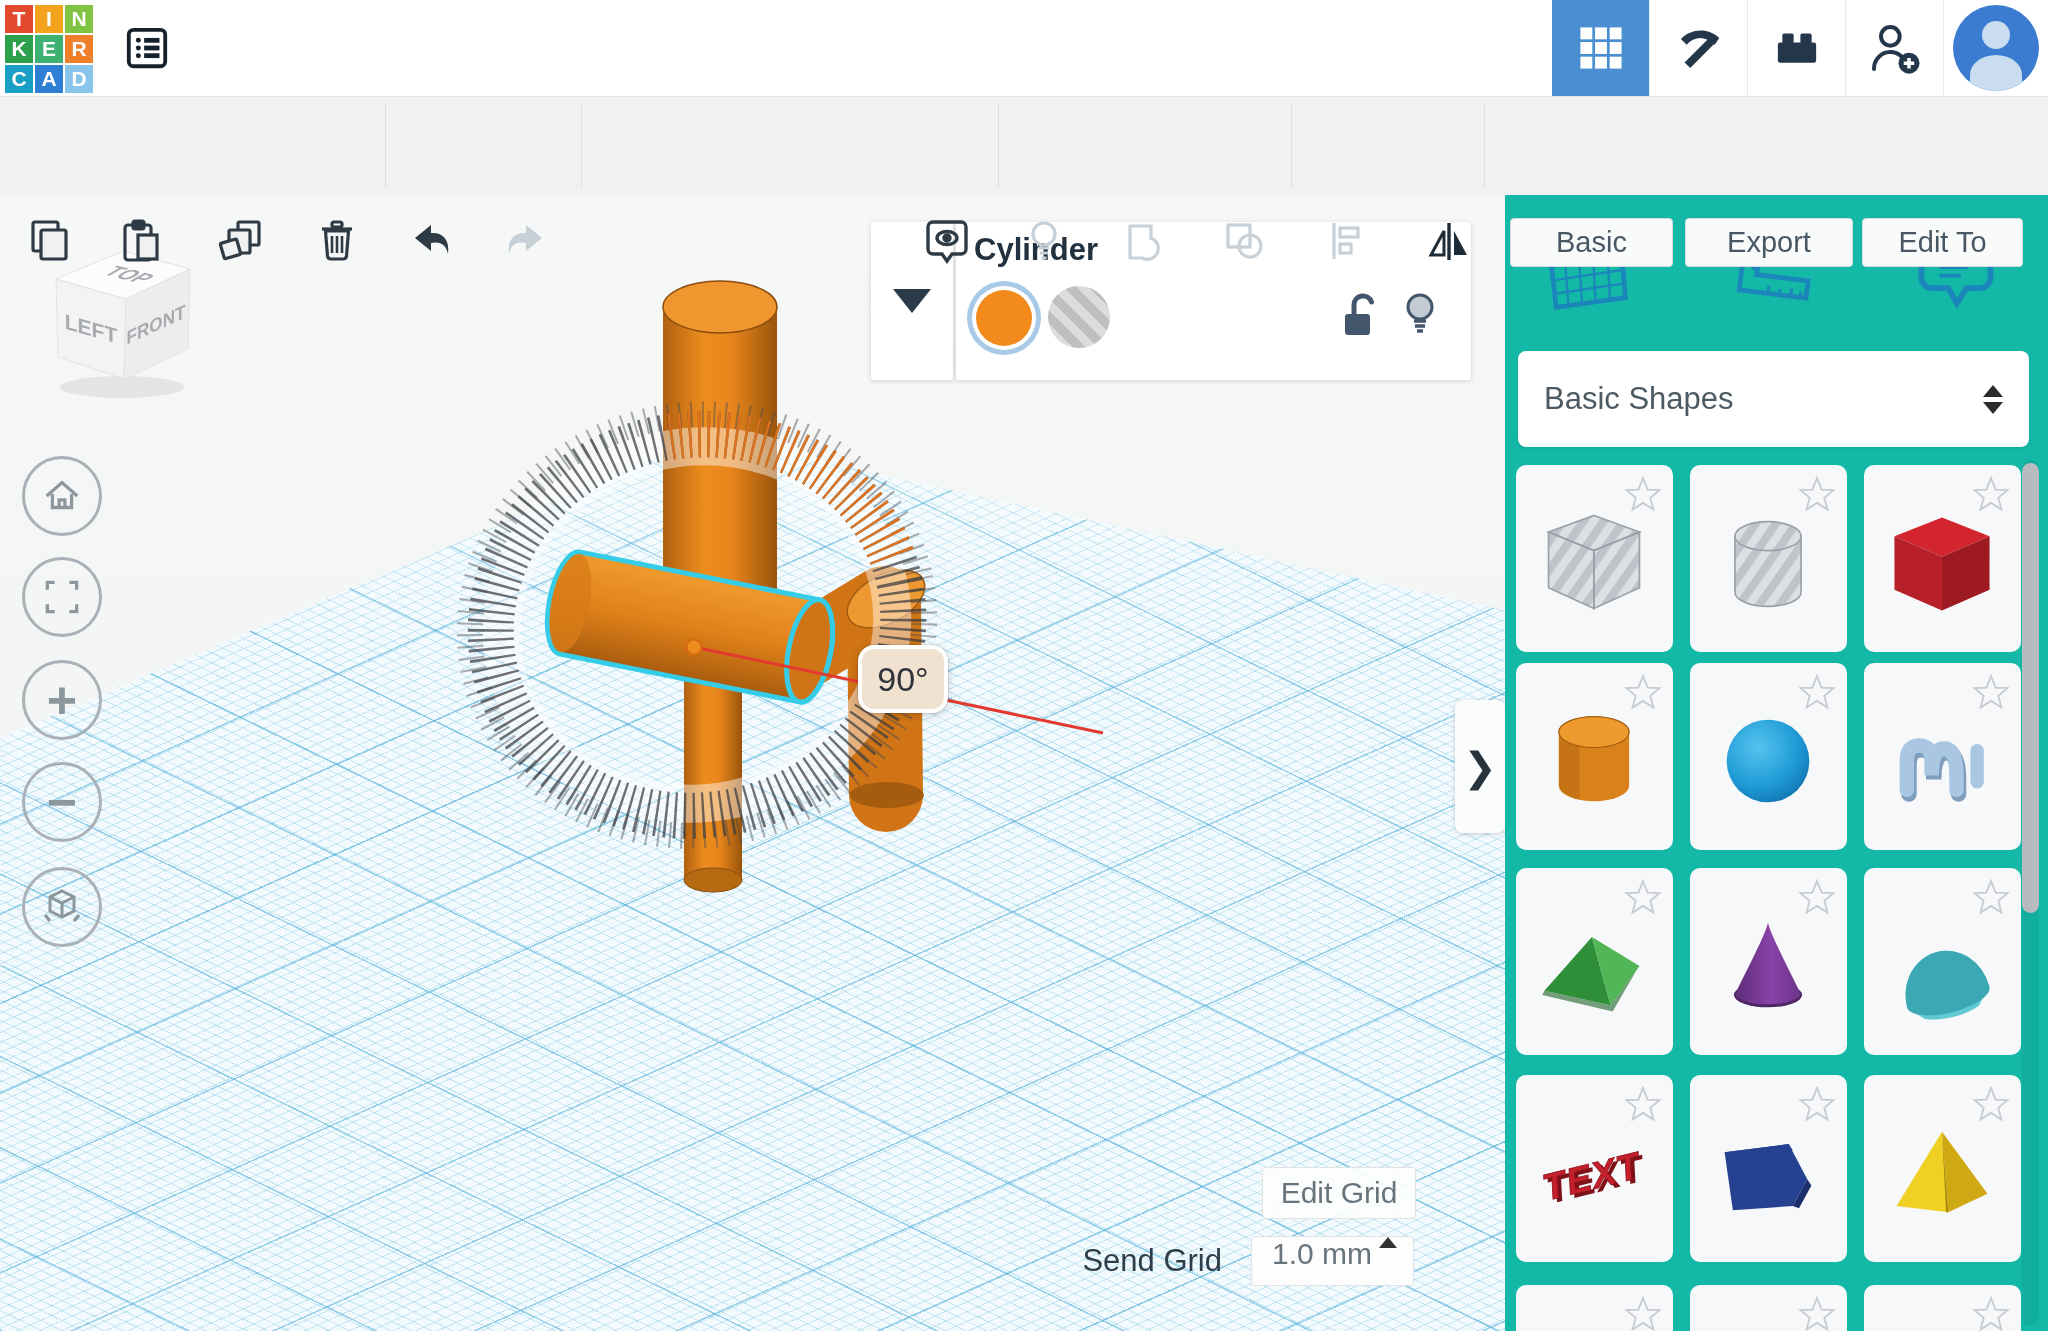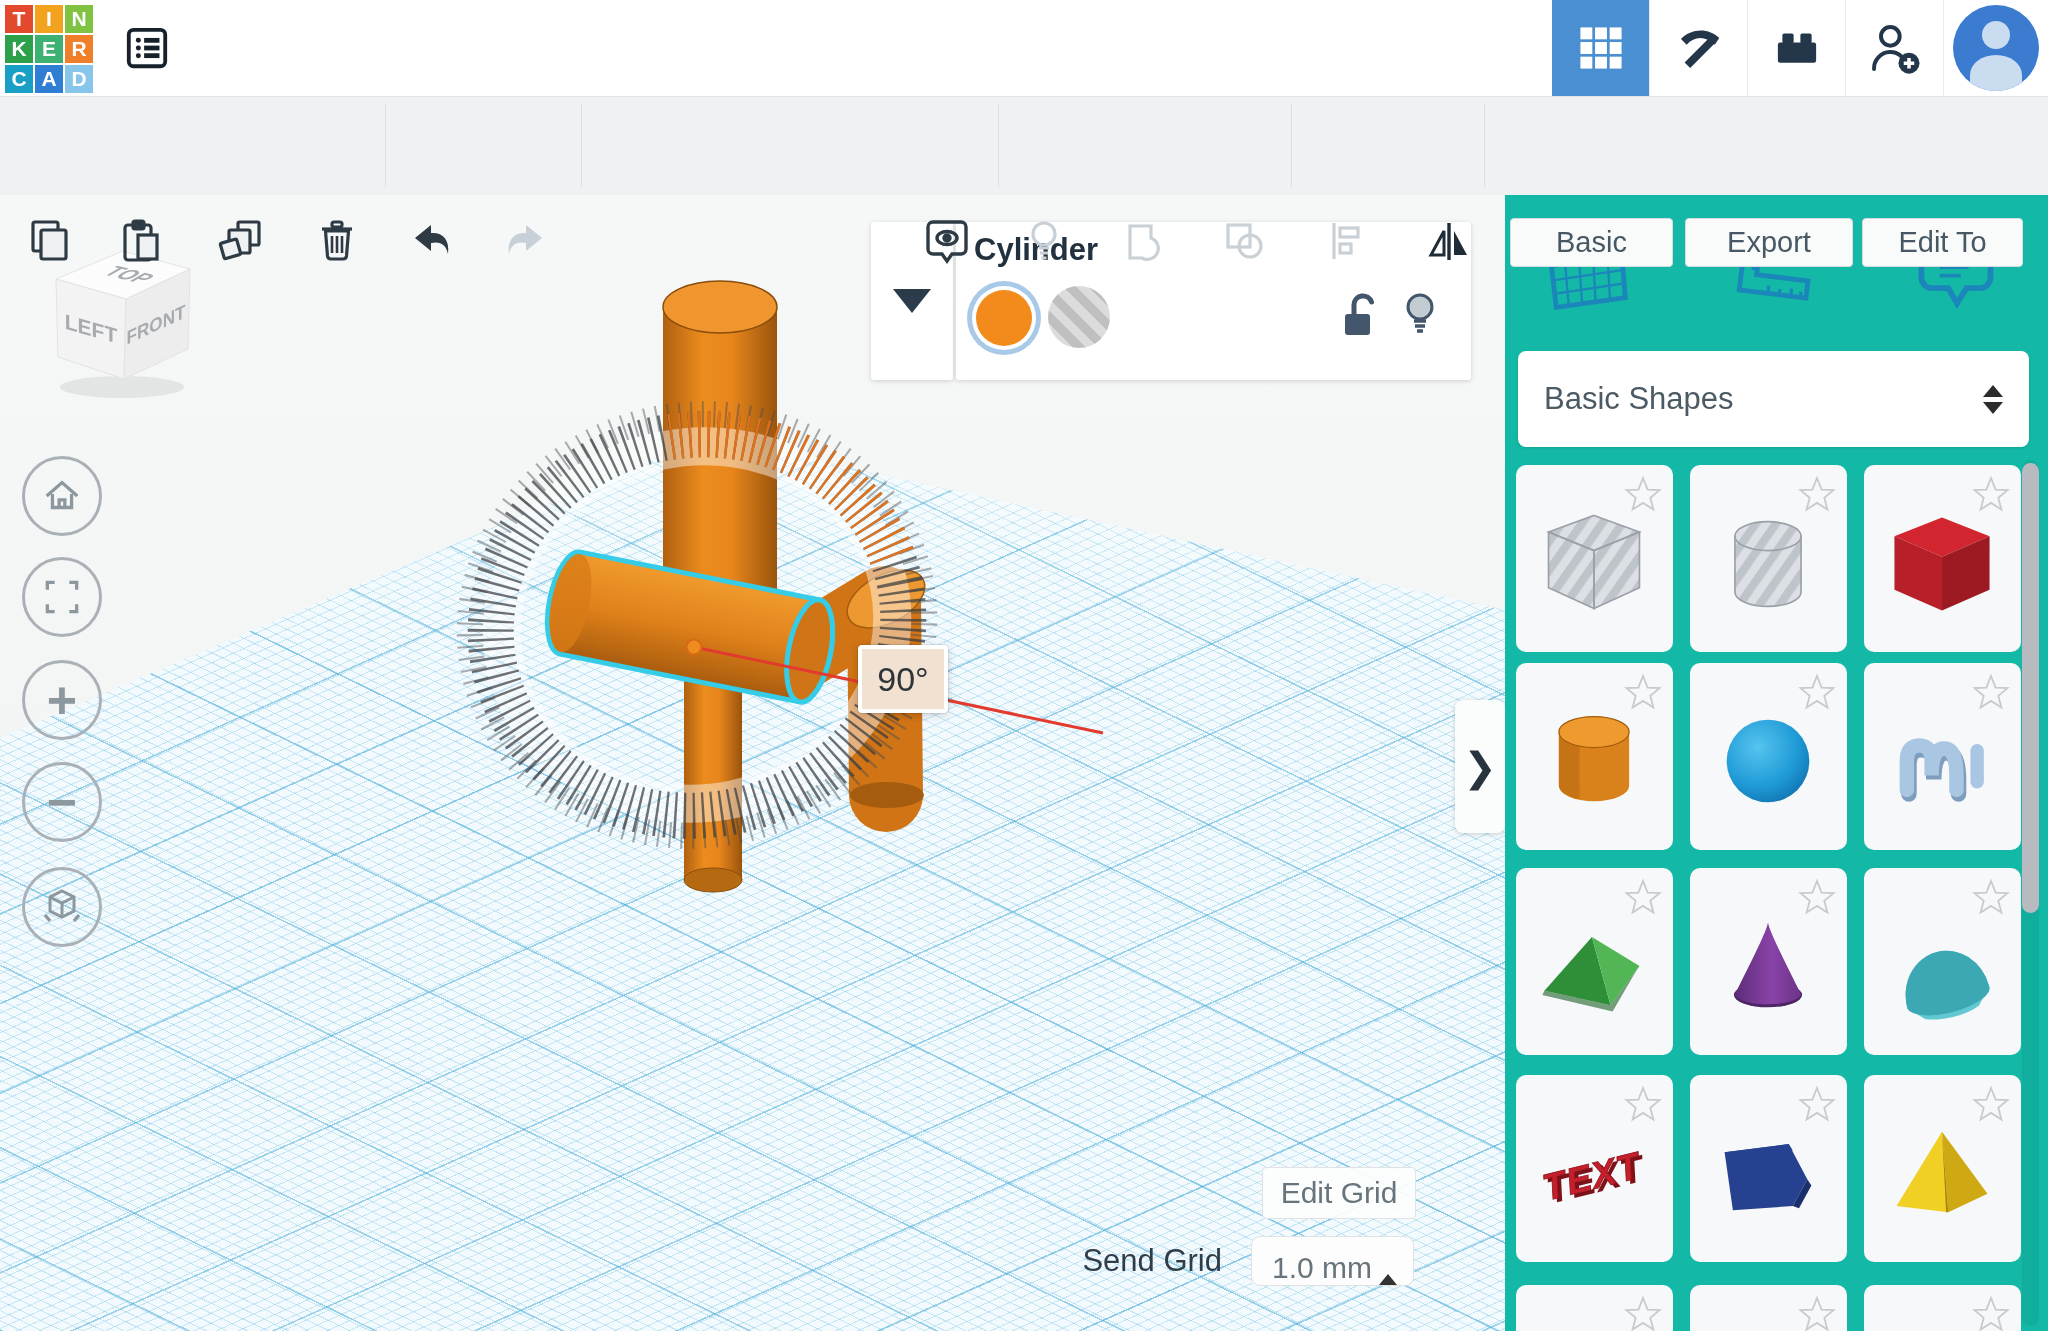--- a/index.html
+++ b/index.html
@@ -40,21 +40,21 @@
       repeating-linear-gradient(156deg, rgba(90,180,220,.28) 0 1px, transparent 1px 9px),
       repeating-linear-gradient(26deg,  rgba(90,180,220,.28) 0 1px, transparent 1px 9px);}
   .plane::after{content:"";position:absolute;inset:0;background:linear-gradient(rgba(255,255,255,.5),rgba(255,255,255,0) 40%);}
   .scene{position:absolute;left:0;top:0;width:1505px;height:1136px;}
 
   .vbtn{position:absolute;left:22px;width:80px;height:80px;border-radius:50%;border:3px solid #a9b1b7;
         display:flex;align-items:center;justify-content:center;color:#8d979e;background:transparent;box-sizing:border-box;}
   .vbtn .glyph{font-size:52px;line-height:1;font-weight:bold;color:#8d979e;}
 
   .rot-tip{position:absolute;left:858px;top:450px;width:82px;height:60px;background:#f0e1d0;border:4px solid #fff;
-           border-radius:4px;box-shadow:0 0 0 1px rgba(0,0,0,.07),0 2px 8px rgba(0,0,0,.18);
+           border-radius:16px;box-shadow:0 0 0 1px rgba(0,0,0,.07),0 2px 8px rgba(0,0,0,.18);
            display:flex;align-items:center;justify-content:center;font-size:34px;color:#30343a;z-index:6;}
 
   .inspector{position:absolute;left:871px;top:27px;z-index:10;display:flex;}
   .insp-arrow{width:82px;height:158px;background:#fff;border-radius:3px;box-shadow:0 1px 5px rgba(0,0,0,.16);
               display:flex;align-items:center;justify-content:center;margin-right:3px;}
   .insp-arrow .tri{width:0;height:0;border-left:19px solid transparent;border-right:19px solid transparent;border-top:24px solid #2b3b4a;}
   .insp-main{width:515px;height:158px;background:#fff;border-radius:3px;box-shadow:0 1px 5px rgba(0,0,0,.16);position:relative;}
   .insp-title{position:absolute;left:18px;top:10px;font-size:31px;font-weight:bold;color:#22313f;}
   .swatch-solid{position:absolute;left:20px;top:68px;width:56px;height:56px;border-radius:50%;
                 box-shadow:0 0 0 4px #fff,0 0 0 9px #a9c9e8;}
@@ -64,21 +64,21 @@
 
   .chevron-tab{position:absolute;left:1455px;top:505px;width:50px;height:133px;background:#fbfcfc;border-radius:8px;
                box-shadow:0 1px 5px rgba(0,0,0,.18);display:flex;align-items:center;justify-content:center;
                font-size:40px;color:#27333d;z-index:8;}
   .edit-grid{position:absolute;left:1262px;top:972px;width:152px;height:50px;background:rgba(253,253,253,.92);
              border:1px solid #e0e2e3;border-radius:4px;display:flex;align-items:center;justify-content:center;
              font-size:30px;color:#68747c;z-index:5;}
   .snap-label{position:absolute;left:1040px;top:1041px;width:182px;height:50px;display:flex;align-items:center;justify-content:flex-end;
               font-size:31px;color:#2e3d49;z-index:5;}
   .snap-select{position:absolute;left:1251px;top:1041px;width:163px;height:50px;background:#fdfdfe;border:1px solid #e0e2e3;
-               border-radius:9px;display:flex;align-items:flex-end;justify-content:space-between;padding:0 16px 0 20px;
+               border-radius:4px;display:flex;align-items:flex-start;justify-content:space-between;padding:0 16px 0 20px;
                box-sizing:border-box;font-size:30px;color:#68747c;z-index:5;}
   .tri-up{width:0;height:0;border-left:9px solid transparent;border-right:9px solid transparent;border-bottom:11px solid #333;}
 
   
   .panel{position:absolute;left:1505px;top:195px;width:543px;height:1136px;background:#14b8a6;overflow:hidden;}
   .panel-tool{position:absolute;top:22px;width:96px;height:100px;display:flex;align-items:center;justify-content:center;}
   .cat-select{position:absolute;left:13px;top:156px;width:511px;height:96px;background:#fff;border-radius:8px;
               box-shadow:0 1px 3px rgba(0,0,0,.13);display:flex;align-items:center;justify-content:space-between;
               padding:0 26px;box-sizing:border-box;font-size:31px;color:#4c5a64;}
   .updown{display:flex;flex-direction:column;gap:5px;}

